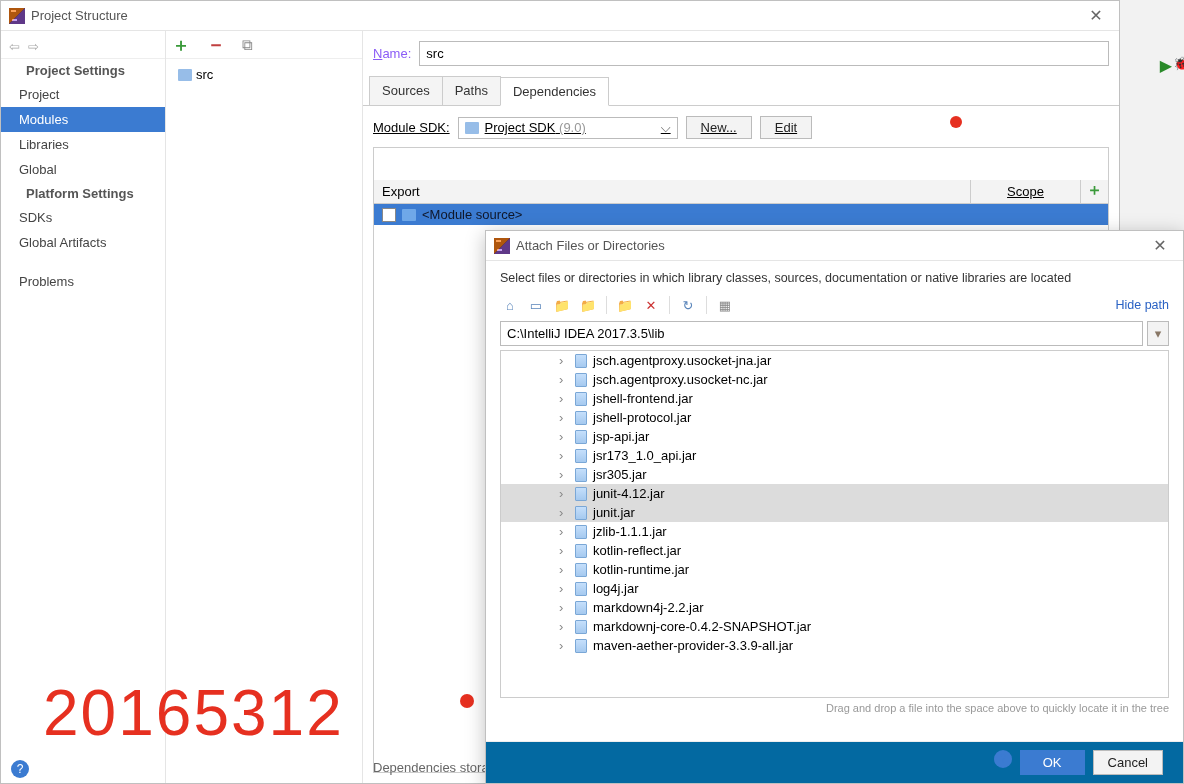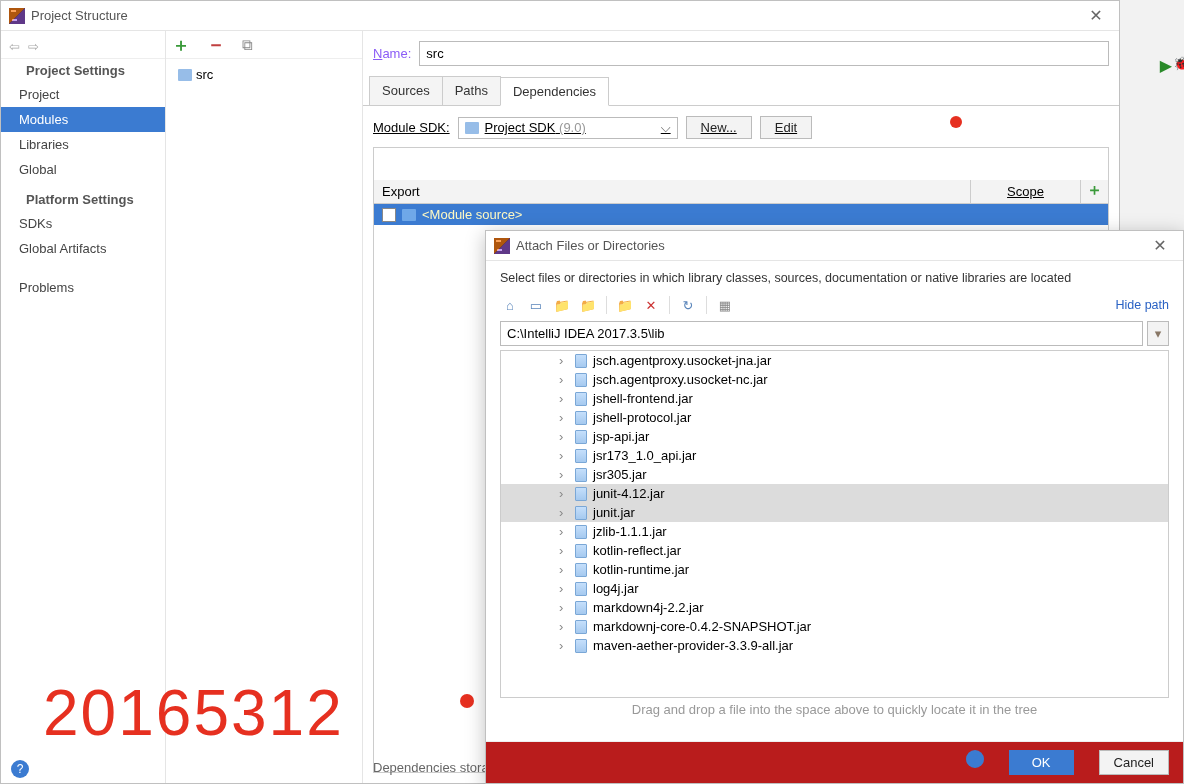--- a/index.html
+++ b/index.html
@@ -45,21 +45,21 @@
 .sdk-select { display:inline-flex; align-items:center; border:1px solid #bbb; padding:2px 6px; width:220px; background:#fff;}
 .sdk-select .chev{margin-left:auto;color:#666;}
 .btn { border:1px solid #bbb; background:#f3f3f3; padding:3px 14px; cursor:pointer; color:#222;}
 
 .dep-table { border:1px solid #ccc; flex:1; }
 .dep-head { display:flex; background:#f3f3f3; border-bottom:1px solid #ccc;margin-top:32px; }
 .dep-head .col-export{flex:1; padding:4px 8px;}
 .dep-head .col-scope{width:110px; padding:4px 8px; border-left:1px solid #ccc; text-align:center;text-decoration:underline;}
 .dep-head .col-actions{width:28px; border-left:1px solid #ccc; text-align:center; color:#3a9a3a; font-weight:bold; font-size:16px;}
 .dep-row { display:flex; align-items:center; padding:3px 8px; gap:6px; }
-.dep-row.sel { background:#3b7bd1; color:#fef9c3; }
+.dep-row.sel { background:#3b7bd1; color:#0f172a; }
 .dep-row .gray{color:#999;}
 .checkbox{width:14px;height:14px;border:1px solid #888;display:inline-block;background:#fff;}
 .dep-minus{position:absolute; right:12px; top:204px; color:#bbb; font-size:18px;}
 
 .red-dot { position:absolute; width:12px; height:12px; background:#e63020; border-radius:50%; }
 
 .dep-storage{position:absolute; bottom:8px; left:372px; color:#666; font-size:12px;}
 
 
 .attach-win{left:485px; top:230px; width:699px; height:554px; z-index:10; box-shadow:0 4px 18px rgba(0,0,0,.25);}
@@ -70,22 +70,22 @@
 .tool-sep{width:1px;height:18px;background:#ddd;margin:0 2px;}
 .hide-path{margin-left:auto;color:#2a62c4;cursor:pointer;font-size:12.5px;}
 .path-row{display:flex;gap:4px;margin-bottom:4px;border-radius:11px;}
 .path-input{flex:1;border:1px solid #bbb;padding:4px 6px;}
 .path-btn{width:22px;border:1px solid #bbb;background:#f3f3f3;display:flex;align-items:center;justify-content:center;color:#876;}
 .file-tree{border:1px solid #ccc; height:348px; overflow:auto; background:#fff;}
 .tree-row{display:flex;align-items:center;gap:6px;padding:2px 6px 2px 58px;cursor:pointer;}
 .tree-row.sel{background:#dcdcdc;}
 .tree-chev{color:#888;width:10px;display:inline-block;}
 .jar-icon{width:12px;height:14px;display:inline-block;background:linear-gradient(#c5dffb,#a5c9ef);border:1px solid #7aa7d6;border-radius:1px;}
-.dnd-hint{text-align:center;color:#999;font-size:13px;padding:4px 0;}
-.attach-foot{display:flex;justify-content:flex-end;gap:25px;padding:8px 14px;border-top:1px solid #eee;position:absolute;bottom:0;left:0;right:0;background:#b91c1c;}
+.dnd-hint{text-align:right;color:#999;font-size:11px;padding:4px 0;}
+.attach-foot{display:flex;justify-content:flex-end;gap:8px;padding:8px 20px;border-top:1px solid #eee;position:absolute;bottom:0;left:0;right:0;background:#0369a1;}
 .attach-foot .help{margin-right:auto;color:#3b7bd1;}
 .ok-btn{background:#3b7bd1;color:#fff;border:1px solid #3b7bd1;padding:4px 22px;}
 
 .big-red-text{position:absolute;left:43px;bottom:34px;color:#e63020;font-size:64px;font-weight:400;letter-spacing:2px;font-family:Arial,sans-serif;}
 .help-dot{position:absolute;left:10px;bottom:5px;width:18px;height:18px;border-radius:50%;background:#3b7bd1;color:#fff;display:flex;align-items:center;justify-content:center;font-size:12px;}
 
 .win-activate{position:absolute;right:8px;bottom:12px;color:#bbb;font-size:16px;text-align:right;line-height:1.3;}
 .watermark{position:absolute;right:4px;bottom:2px;color:#ccc;font-size:11px;}
 .bg-run{position:absolute;right:12px;top:56px;color:#2a8a2a;font-size:16px;}
 .bg-bug{position:absolute;right:-6px;top:56px;color:#2a8a2a;}
@@ -117,21 +117,21 @@
     <div class="sidebar">
       <div class="side-arrows">
         <span>⇦</span>
         <span>⇨</span>
       </div>
       <div class="side-head">Project Settings</div>
       <div class="side-item">Project</div>
       <div class="side-item sel">Modules</div>
       <div class="side-item">Libraries</div>
       <div class="side-item">Global</div>
-      <div class="side-head" style="margin-top:6px">Platform Settings</div>
+      <div class="side-head" style="">Platform Settings</div>
       <div class="side-item">SDKs</div>
       <div class="side-item">Global Artifacts</div>
       <div class="side-item" style="margin-top:14px">Problems</div>
     </div>
 
     <div class="mid-col">
       <div class="mid-tools">
         <span class="plus">＋</span>
         <span class="minus">－</span>
         <span class="copy">⧉</span>

